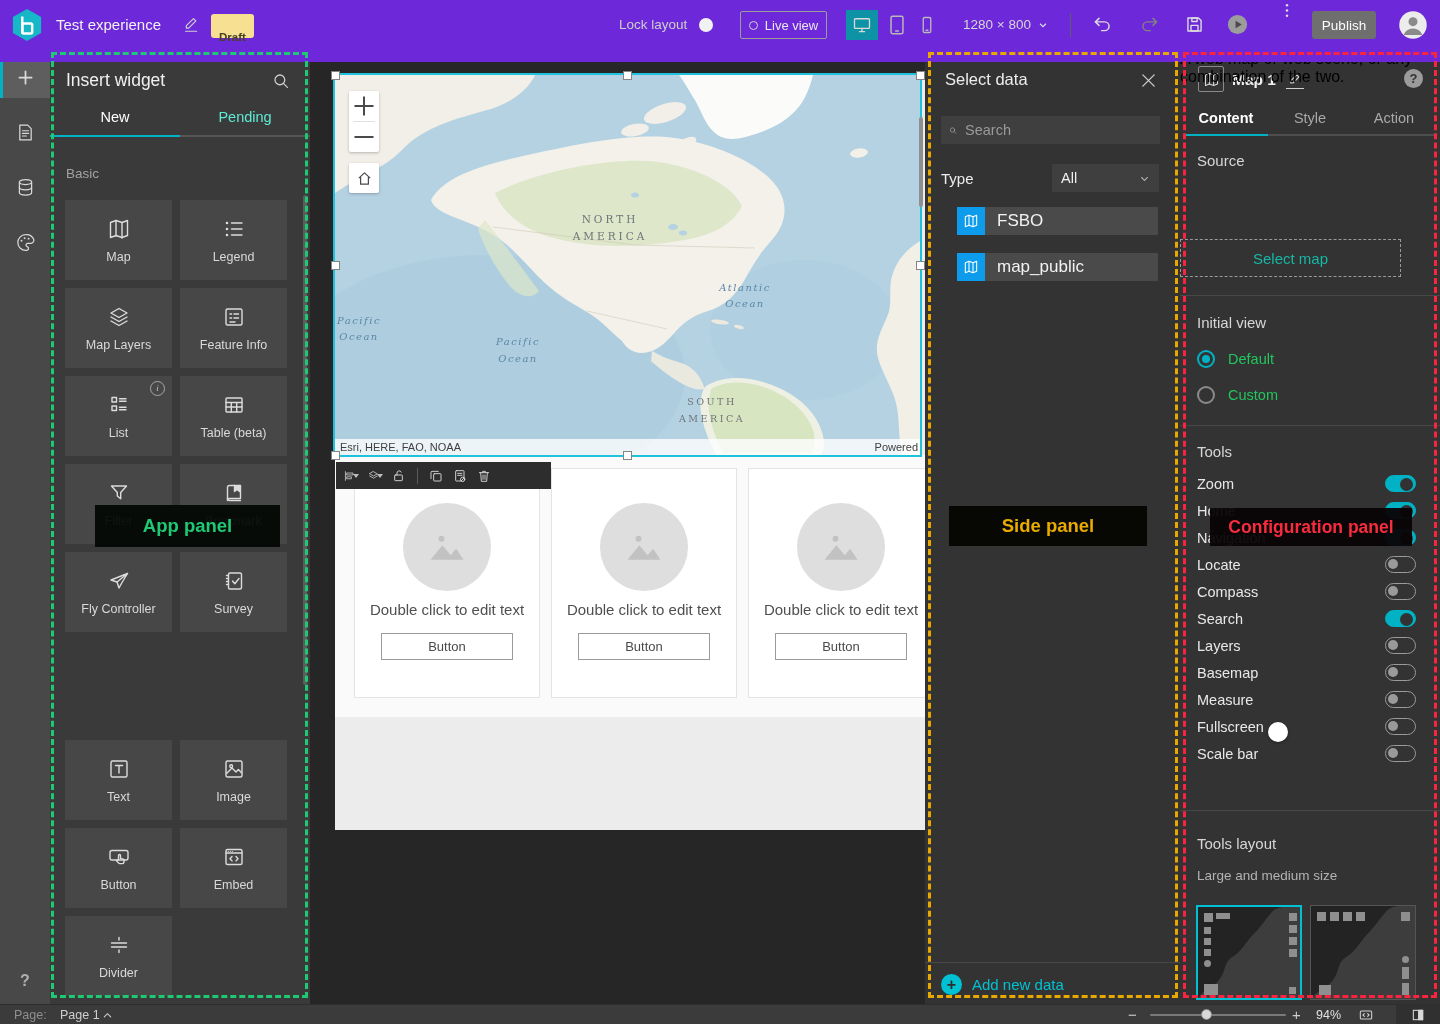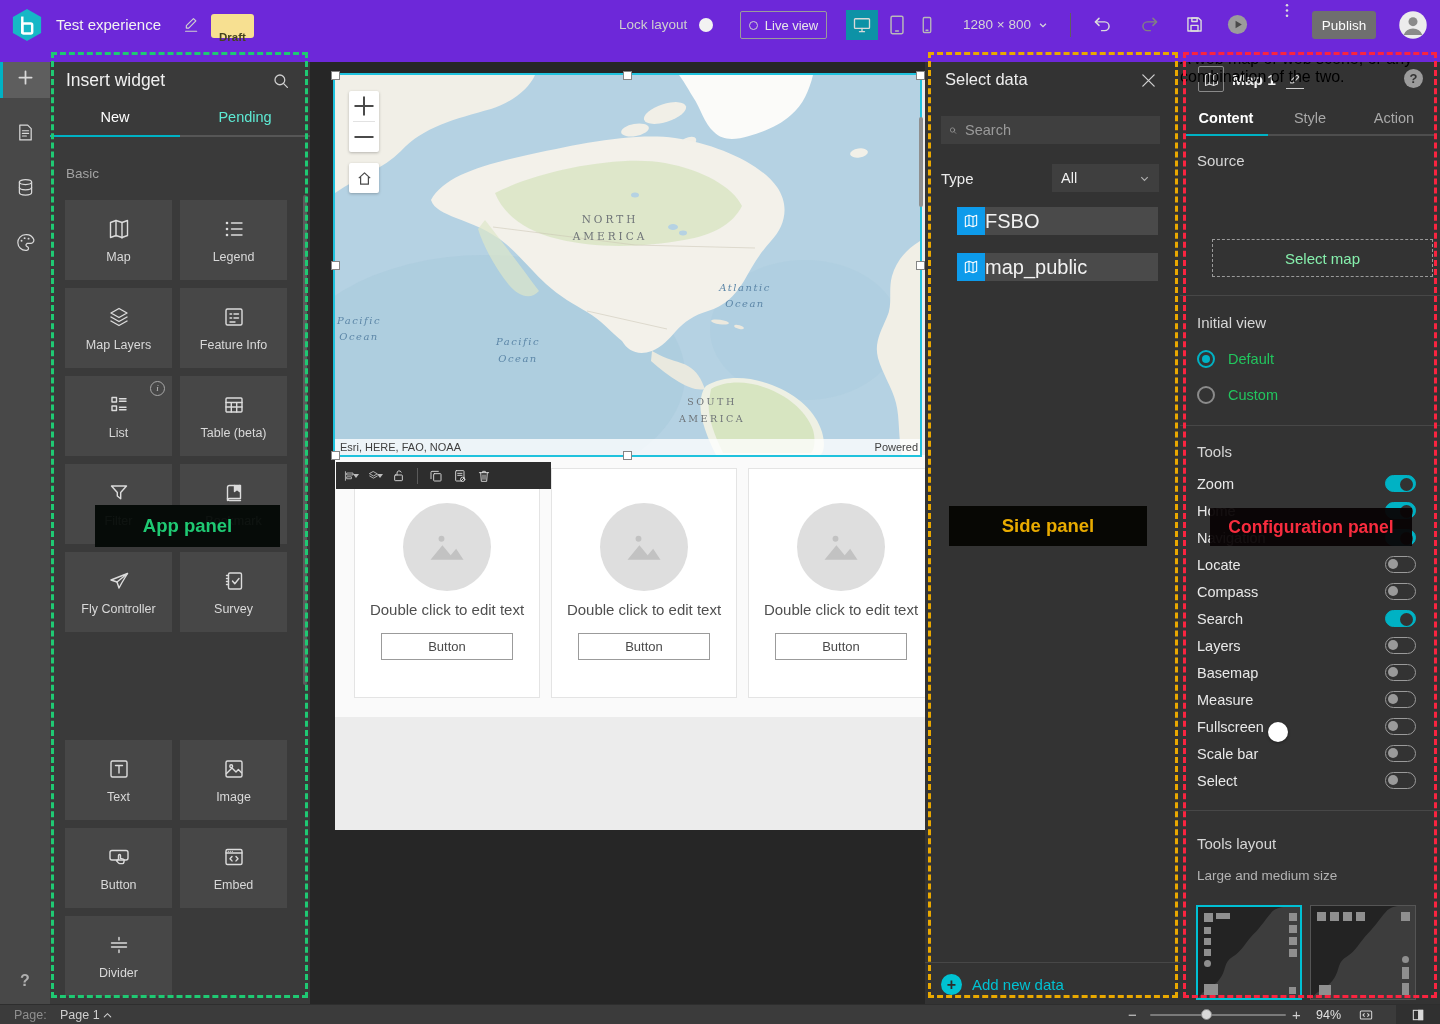--- a/index.html
+++ b/index.html
@@ -99,39 +99,39 @@
   #sp-search input{flex:1;background:transparent;border:none;outline:none;color:#e5e5e5;font-size:14.5px;font-family:"Liberation Sans",sans-serif}
   #sp-search input::placeholder{color:#9a9a9a}
   #sp-search .icn{width:15px;height:15px;color:#b0b0b0}
   #sp-type-label{left:16px;top:120px;font-size:15px;color:#ececec}
   #sp-type{left:127px;top:114px;width:107px;height:28px;background:#3f3f3f;display:flex;align-items:center;padding:0 9px;color:#f0f0f0;font-size:14.5px}
   #sp-type .spacer{flex:1}
   #sp-list{left:32px;top:157px;width:201px;display:flex;flex-direction:column;gap:18px}
   .data-row{display:flex;height:28px}
   .data-ic{width:28px;height:28px;background:#0d9beb;color:#fff;display:flex;align-items:center;justify-content:center}
   .data-ic .icn{width:16px;height:16px;color:#fff}
-  .data-lb{flex:1;background:#4a4a4a;color:#f2f2f2;font-size:20px;line-height:28px;padding-left:0}
+  .data-lb{flex:1;background:#4a4a4a;color:#f2f2f2;font-size:17px;line-height:28px;padding-left:12px}
   #sp-sep{left:0;top:912px;width:255px;height:1px;background:#474747}
   #sp-add{left:16px;top:924px;display:flex;align-items:center;gap:10px;color:#00c2d2;font-size:15px}
   #sp-add-ic{width:21px;height:21px;border-radius:50%;background:#00c2d2;color:#2c2c2c;display:flex;align-items:center;justify-content:center;font-size:16px;font-weight:bold;line-height:1}
 
   
   #cpanel{left:1180px;top:50px;width:260px;height:954px;background:#333333;z-index:5}
   #cp-icon{left:18px;top:16px;width:26px;height:26px;border:1px solid #8a8a8a;border-radius:2px;display:flex;align-items:center;justify-content:center;color:#d9d9d9}
   #cp-icon .icn{width:17px;height:17px}
   #cp-name{left:52px;top:21px;font-size:15.5px;font-weight:bold;color:#f0f0f0}
   #cp-rename{left:106px;top:21px;width:18px;height:18px;color:#cfcfcf;border-bottom:1.5px solid #cfcfcf}
   #cp-help{left:224px;top:19px;width:19px;height:19px;border-radius:50%;background:#9b9b9b;color:#333;text-align:center;line-height:19px;font-size:13px;font-weight:bold}
   #cp-tabs{left:4px;top:52px;width:252px;height:34px;display:flex;border-bottom:2px solid #4e4e4e}
   .cp-tab{flex:1;text-align:center;line-height:32px;font-size:14.5px;color:#a8a8a8;position:relative}
   .cp-tab.active{color:#fff;font-weight:bold}
   .cp-tab.active::after{content:'';position:absolute;left:0;bottom:-2px;width:100%;height:2.5px;background:#00b2c4}
   .cp-h{font-size:15px;color:#d6d6d6}
   #cp-src-h{left:17px;top:102px}
-  #cp-selectmap{left:32px;top:189px;width:221px;height:38px;background:transparent;border:1px dashed #9a9a9a;color:#86efac;font-size:15px;font-family:"Liberation Sans",sans-serif}
+  #cp-selectmap{left:0;top:189px;width:221px;height:38px;background:transparent;border:1px dashed #9a9a9a;color:#14b8a6;font-size:15px;font-family:"Liberation Sans",sans-serif}
   .cp-div{left:0;width:260px;height:1px;background:#474747}
   #cp-iv-h{left:17px;top:264px}
   .radio-row{left:17px;display:flex;align-items:center;gap:13px}
   .radio{width:18px;height:18px;border-radius:50%;border:2px solid #8b8b8b;position:relative}
   .radio.sel{border-color:#00b2c4}
   .radio.sel::after{content:'';position:absolute;inset:3px;border-radius:50%;background:#00b2c4}
   .radio-lb{font-size:14.5px;color:#22c55e}
   #cp-tools-h{left:17px;top:393px}
   #cp-toggles{left:17px;top:420px;width:219px}
   .tog-row{height:27px;display:flex;align-items:center;justify-content:space-between}
@@ -845,26 +845,20 @@
           </span>
   </div>
 
   <div class="tog-row">
     <span class="tog-lb">Scale bar</span>
     <span class="tog">
             <span class="knob"></span>
           </span>
   </div>
 
-  <div class="tog-row">
-    <span class="tog-lb">Select</span>
-    <span class="tog">
-            <span class="knob"></span>
-          </span>
-  </div>
 </div>
     <div class="ab cp-div" style="top:760px"></div>
     <div id="cp-tl-h" class="ab cp-h">Tools layout</div>
     <div id="cp-tl-sub" class="ab">Large and medium size</div>
 
     <div class="ab thumb selected" style="left:16px">
       <svg viewBox="0 0 106 95" preserveAspectRatio="none">
           <path d="M106 0 L106 95 L0 95 C6 86 16 84 22 76 C30 66 26 58 36 52 C46 46 50 36 58 28 C66 20 72 10 78 4 C86 -2 96 0 106 0 Z" fill="#3d3d3d"></path>
         </svg>
       <span class="tsq" style="left:6px;top:6px;width:9px;height:9px"></span>

